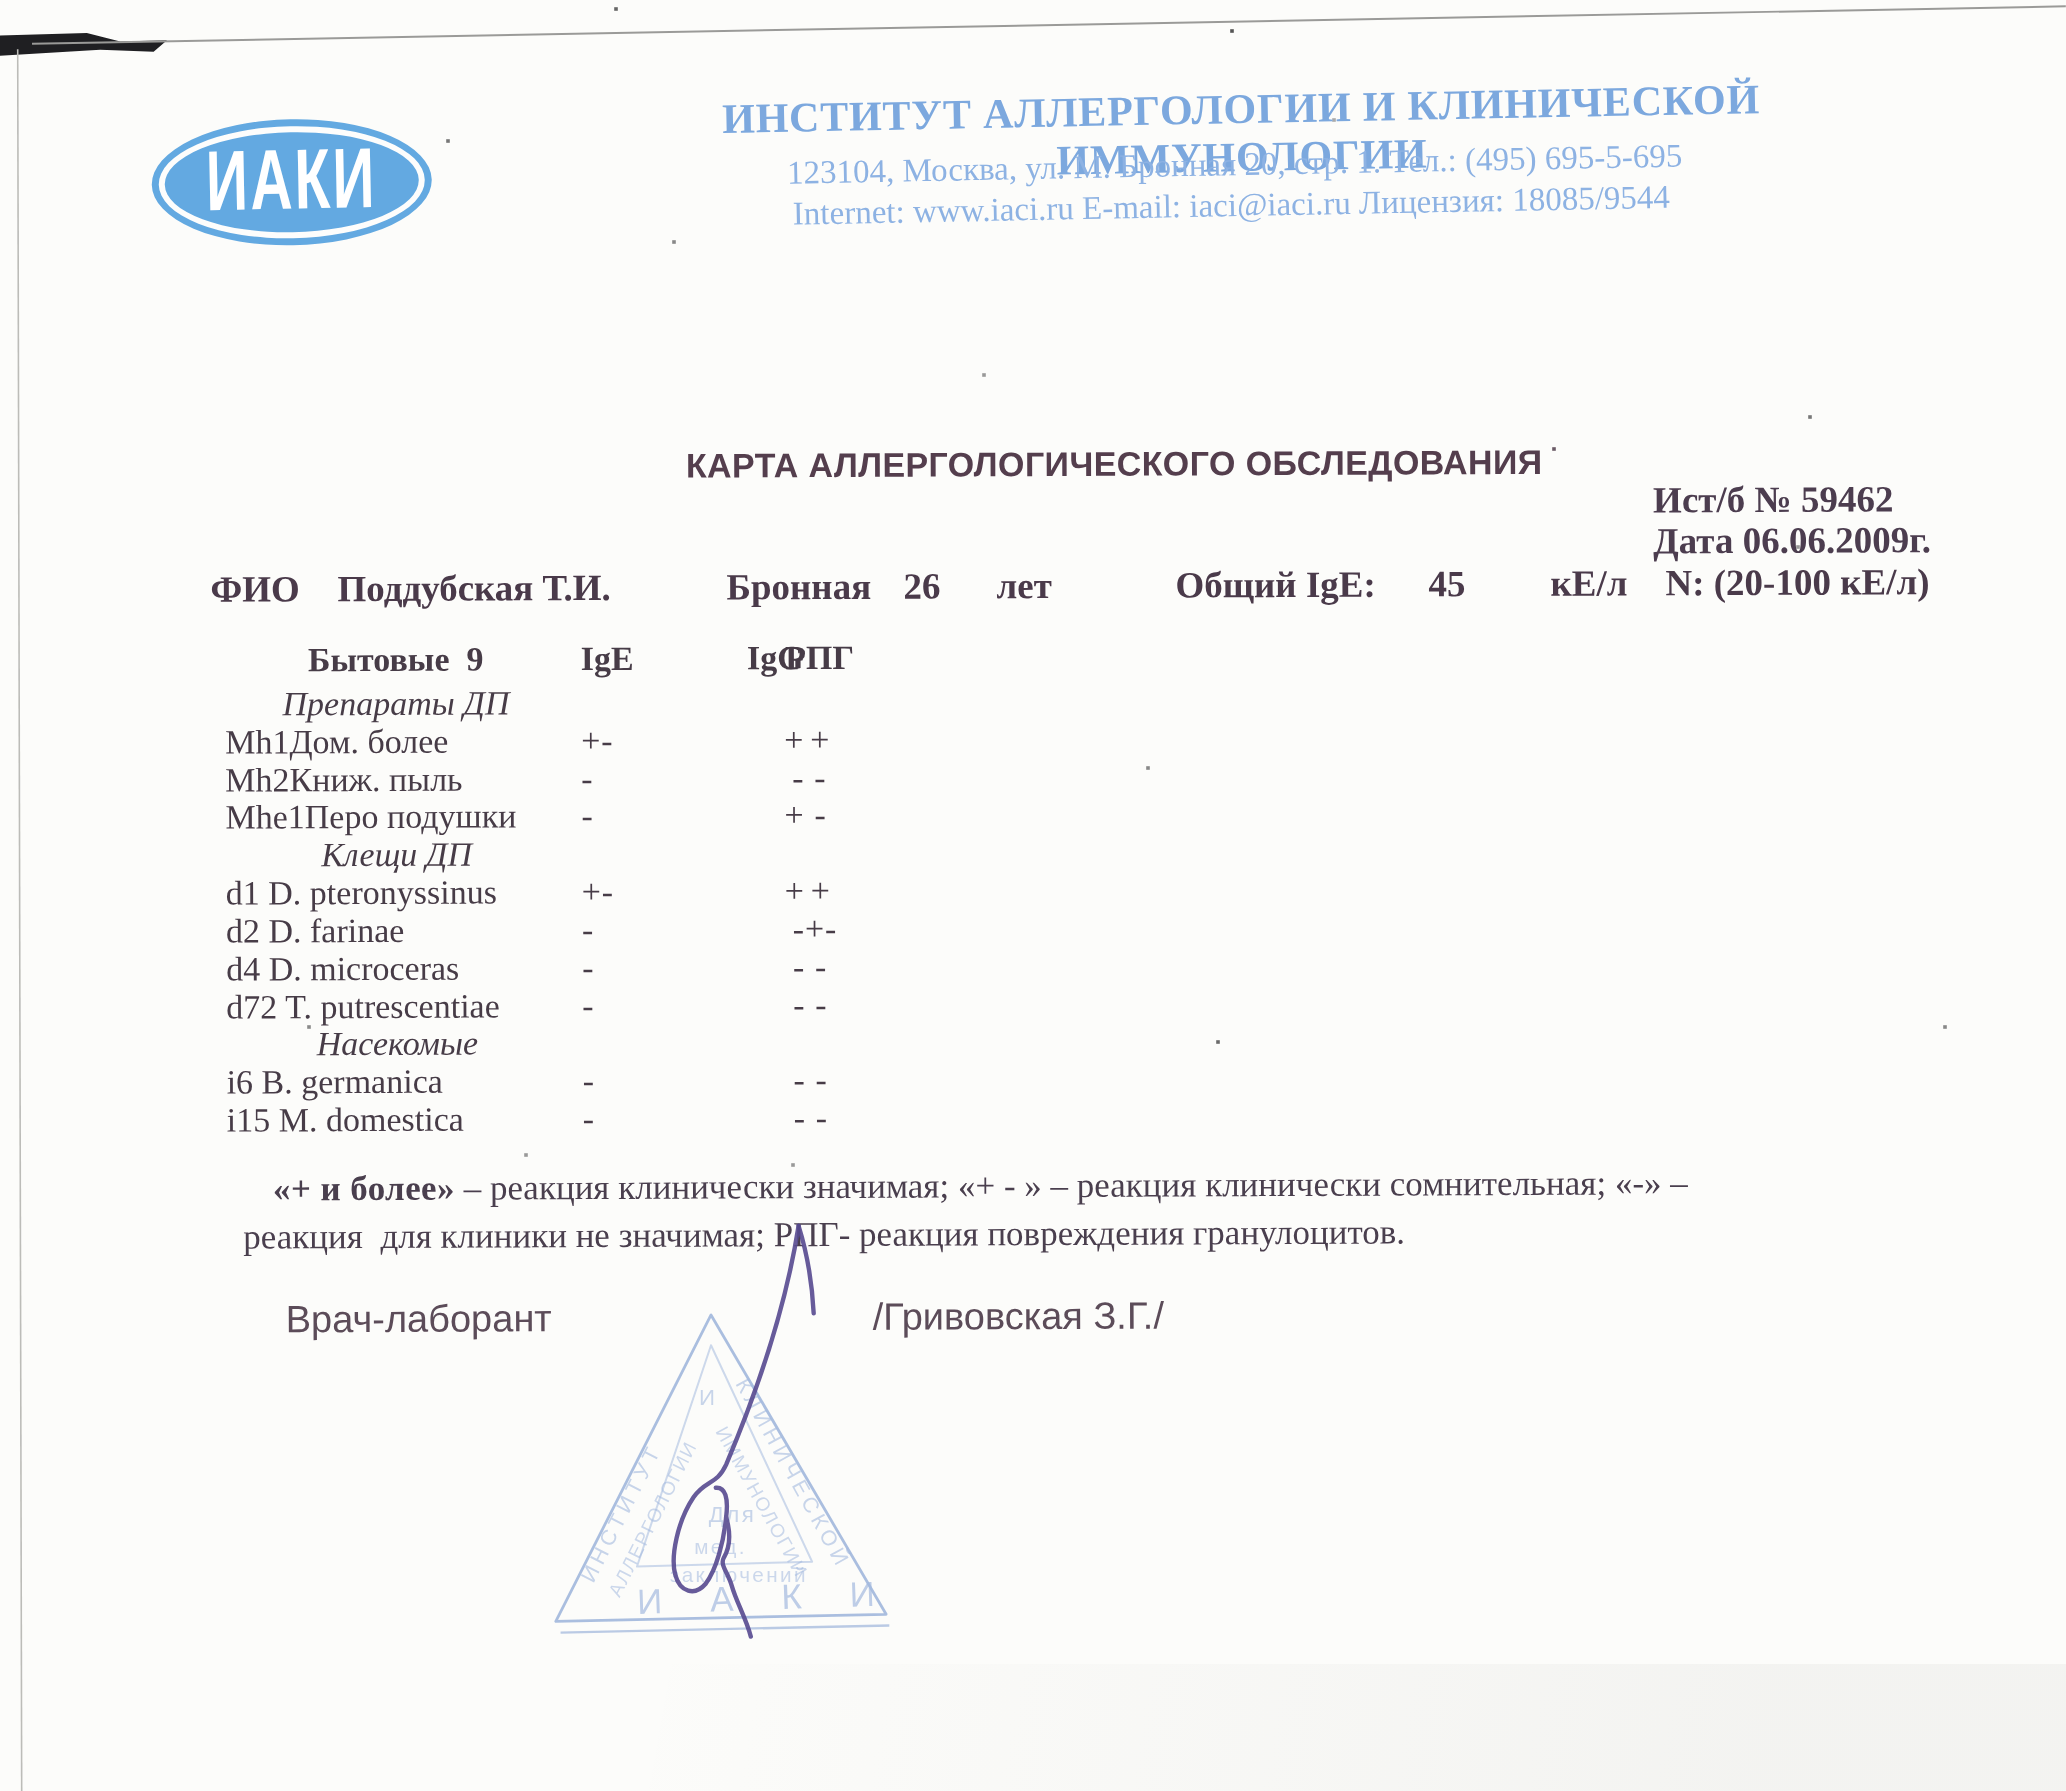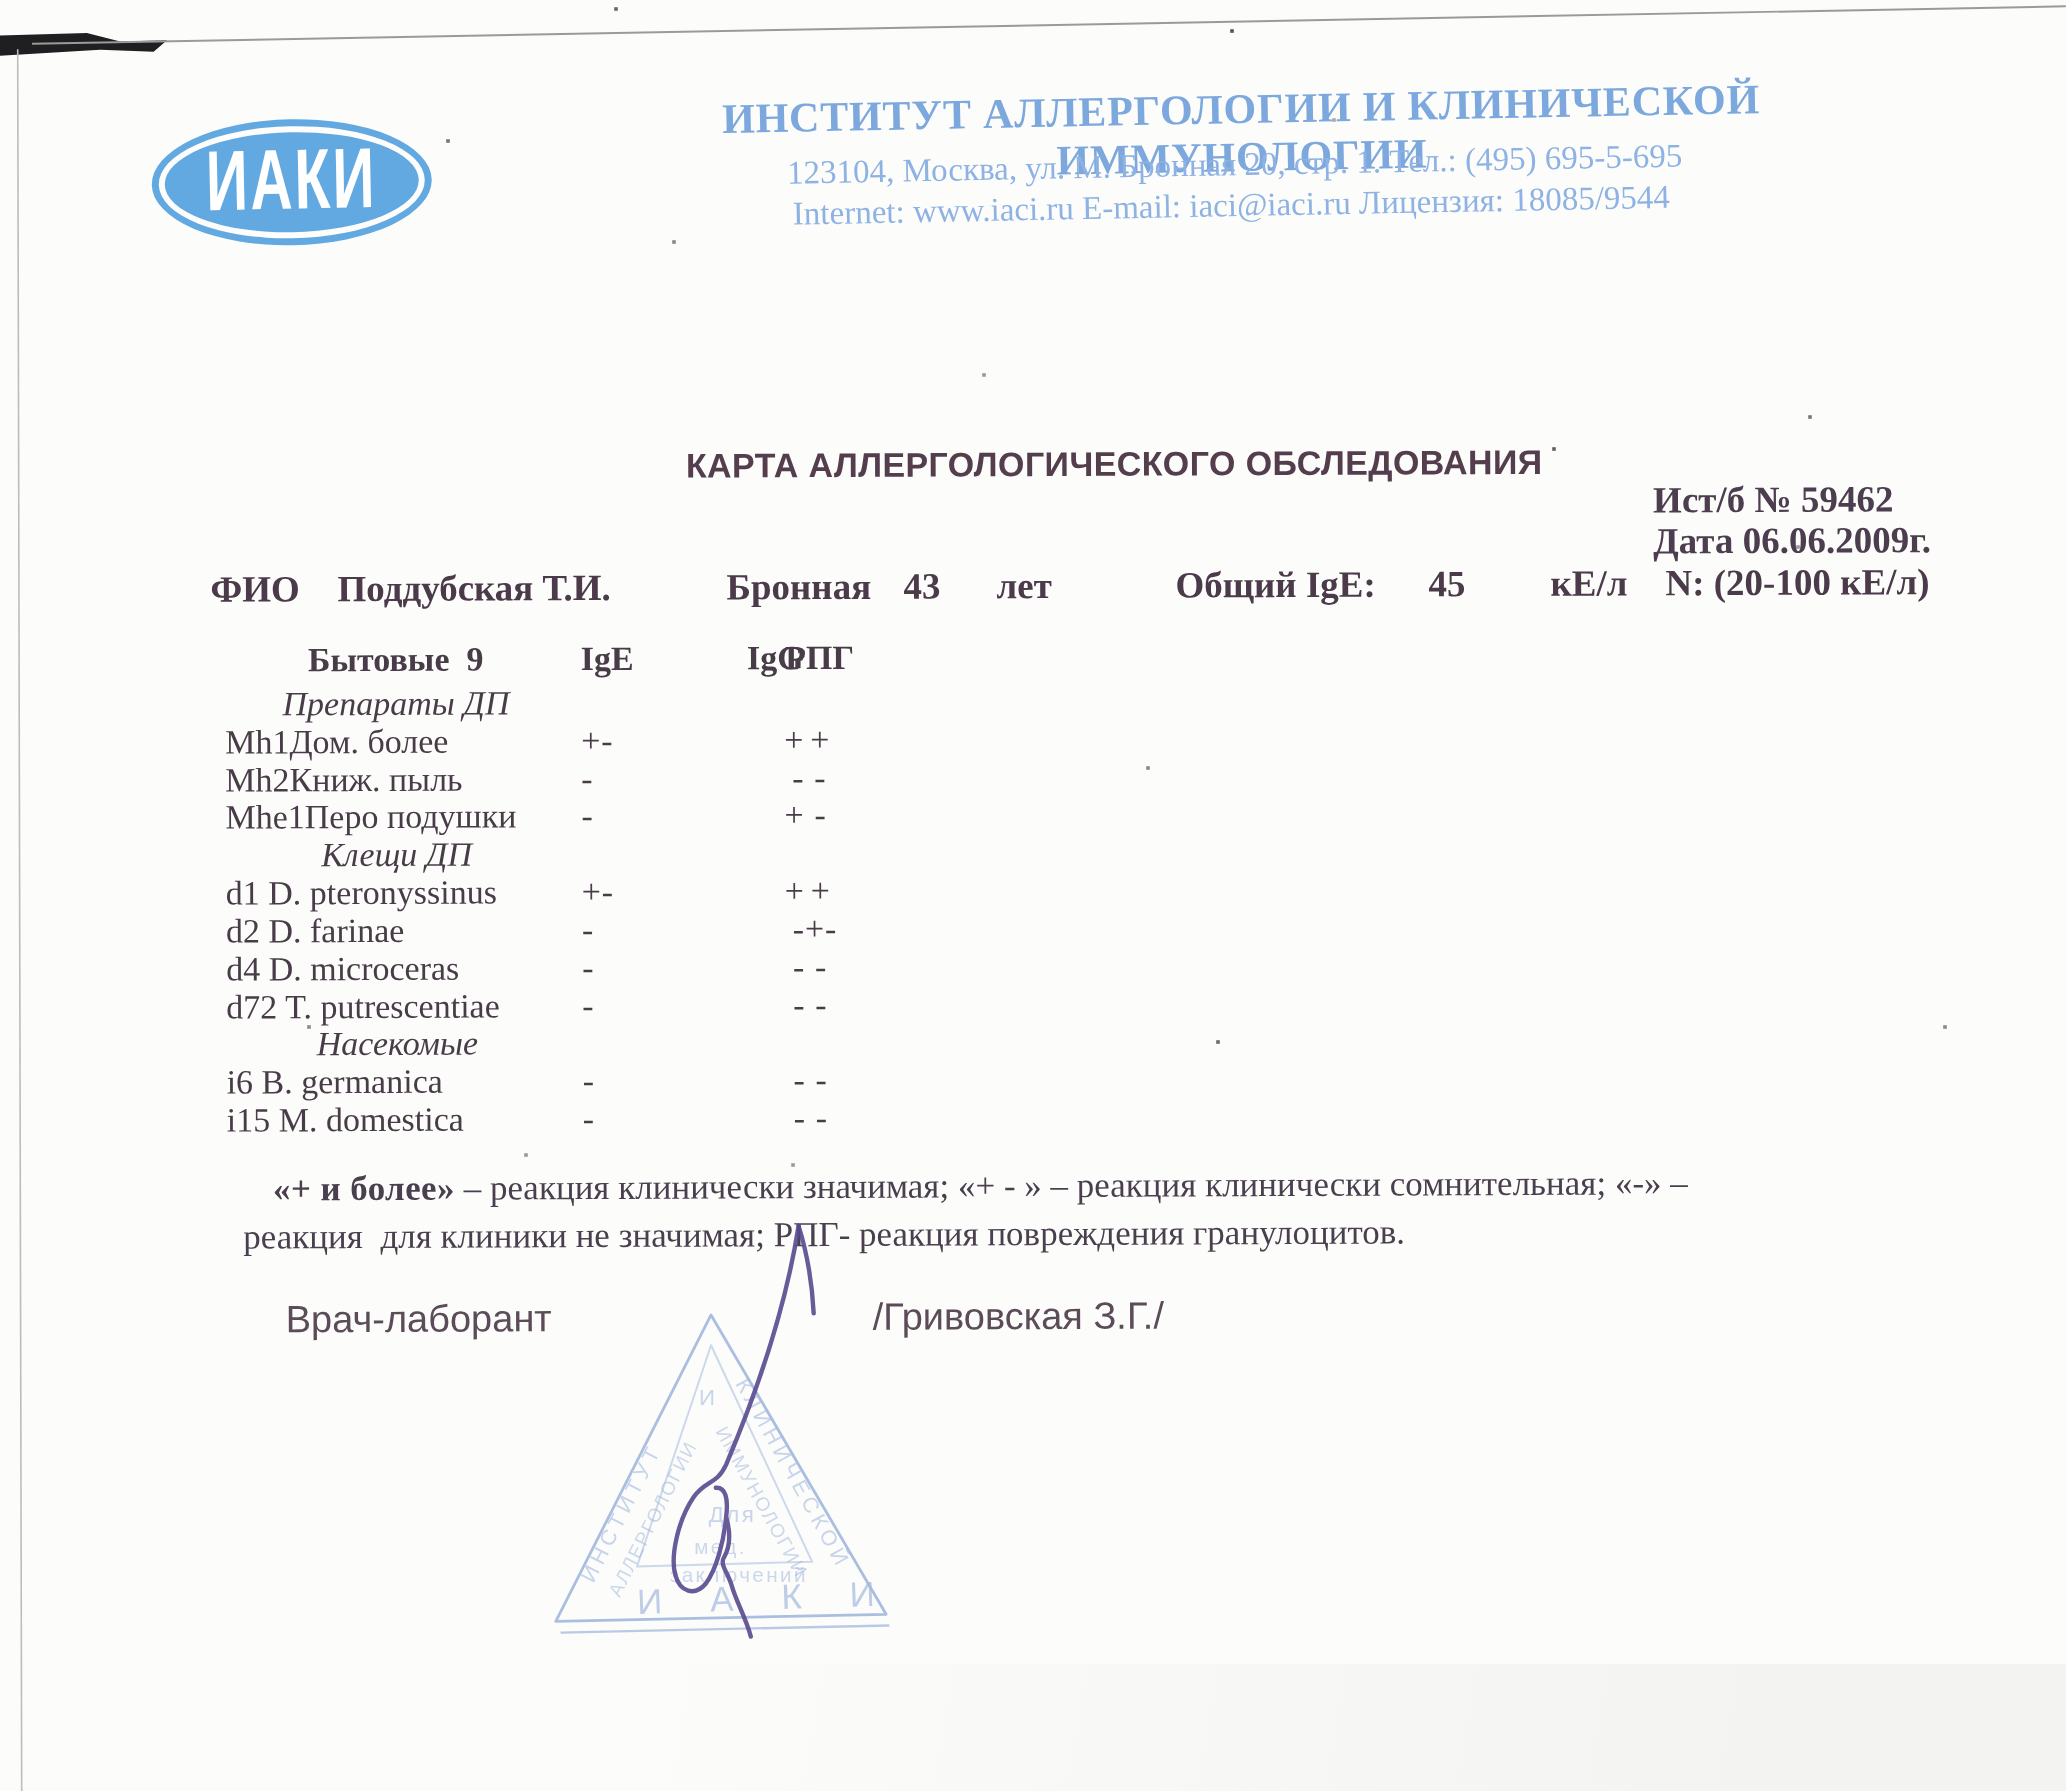--- a/index.html
+++ b/index.html
@@ -102,21 +102,21 @@
 
   <div class="doc">
 
     <div class="doc-title">КАРТА АЛЛЕРГОЛОГИЧЕСКОГО ОБСЛЕДОВАНИЯ</div>
     <div class="rec-no">Ист/б № 59462</div>
     <div class="rec-date">Дата 06.06.2009г.</div>
 
     <span class="pt l1">ФИО</span>
     <span class="pt l2">Поддубская Т.И.</span>
     <span class="pt l3">Бронная</span>
-    <span class="pt l4">43</span>
+    <span class="pt l4">26</span>
     <span class="pt l5">лет</span>
     <span class="pt l6">Общий IgE:</span>
     <span class="pt l7">45</span>
     <span class="pt l8">кЕ/л</span>
     <span class="pt l9">N: (20-100 кЕ/л)</span>
 
     <div class="tbl">
       <div class="tbl-head">
         <span class="th-group">Бытовые  9</span>
         <span class="col-ige">IgE</span>

